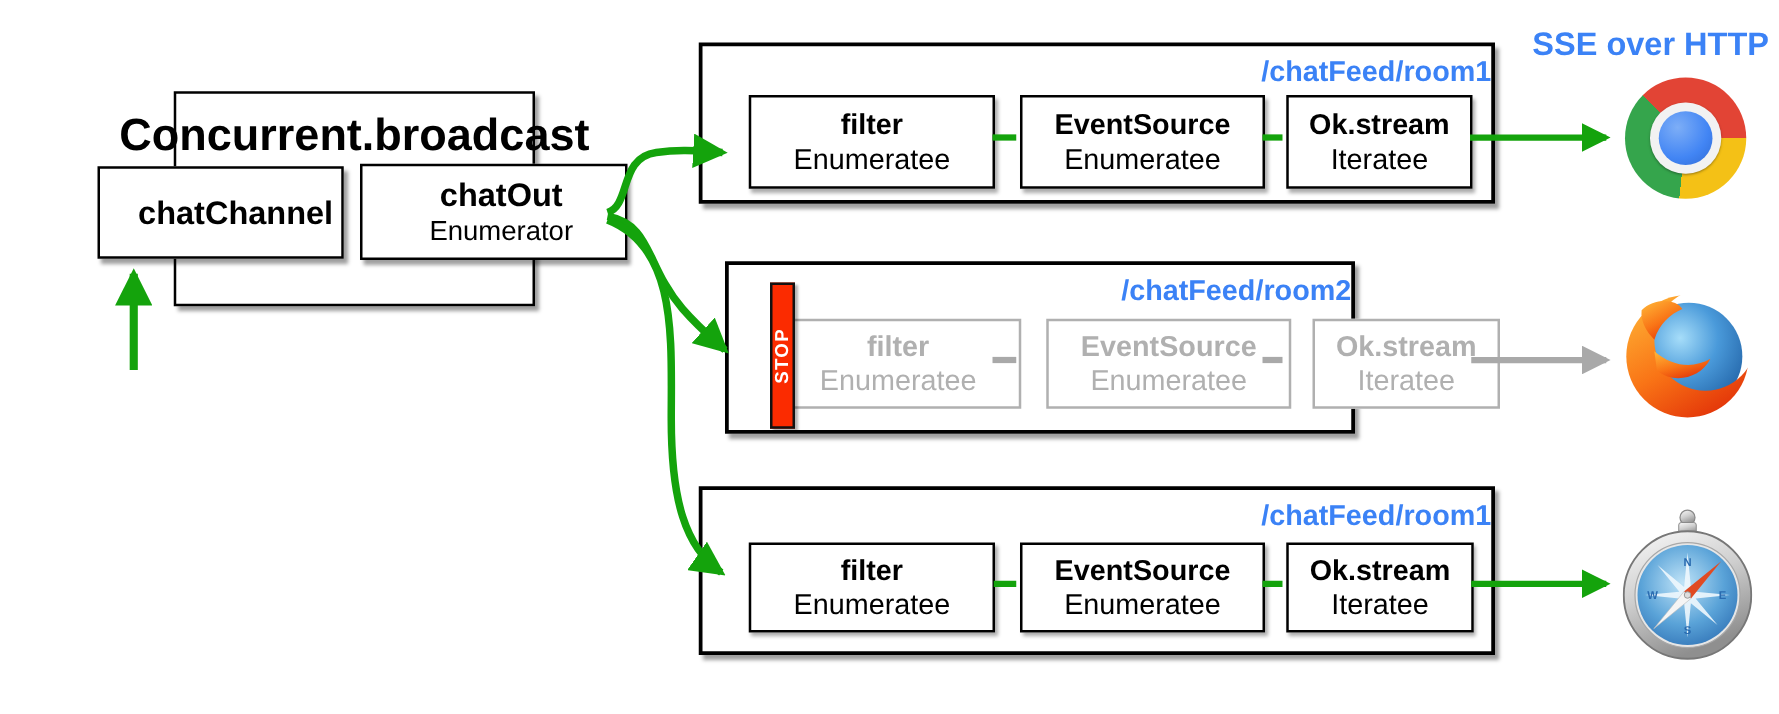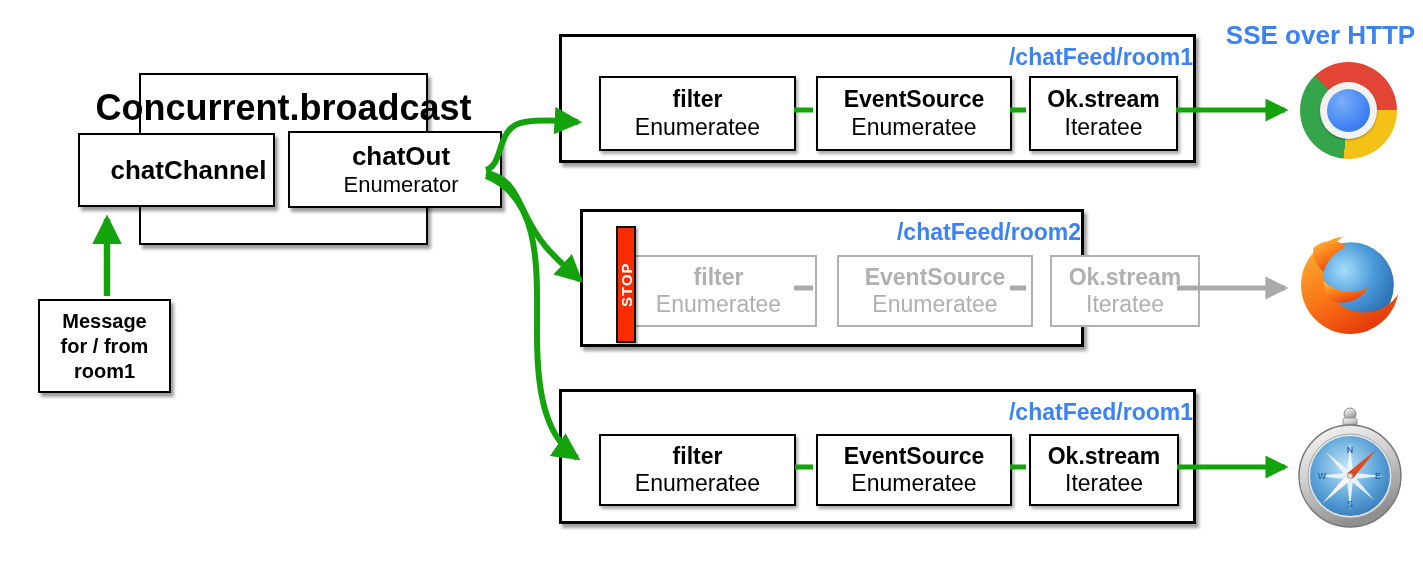--- a/index.html
+++ b/index.html
@@ -72,25 +72,20 @@
 
   <div class="box" style="left:78px;top:133px;width:197px;height:74px;padding-left:24px;">
     <div class="bold-lg">chatChannel</div>
   </div>
 
   <div class="box" style="left:288px;top:131px;width:214px;height:77px;padding-left:12px;">
     <div class="bold-lg">chatOut</div>
     <div class="reg-lg">Enumerator</div>
   </div>
 
-  <div class="box" style="left:38px;top:299px;width:133px;height:94px;">
-    <div class="msg">Message</div>
-    <div class="msg">for / from</div>
-    <div class="msg">room1</div>
-  </div>
 
   <div class="pipeline" style="left:559px;top:34px;width:637px;height:129px;">
     <div class="p-title">/chatFeed/room1</div>
     <div class="stage" style="left:37px;top:39px;width:197px;height:75px;">
       <div class="s-name">filter</div>
       <div class="s-type">Enumeratee</div>
     </div>
     <div class="stage" style="left:254px;top:39px;width:196px;height:75px;">
       <div class="s-name">EventSource</div>
       <div class="s-type">Enumeratee</div>

